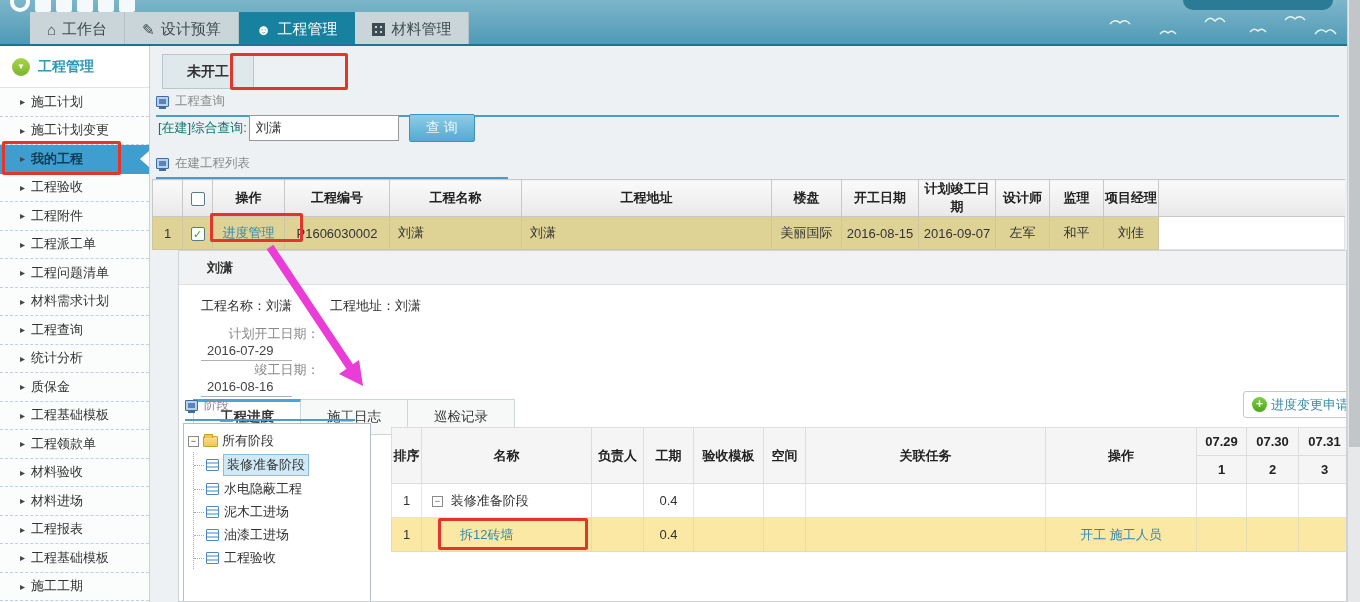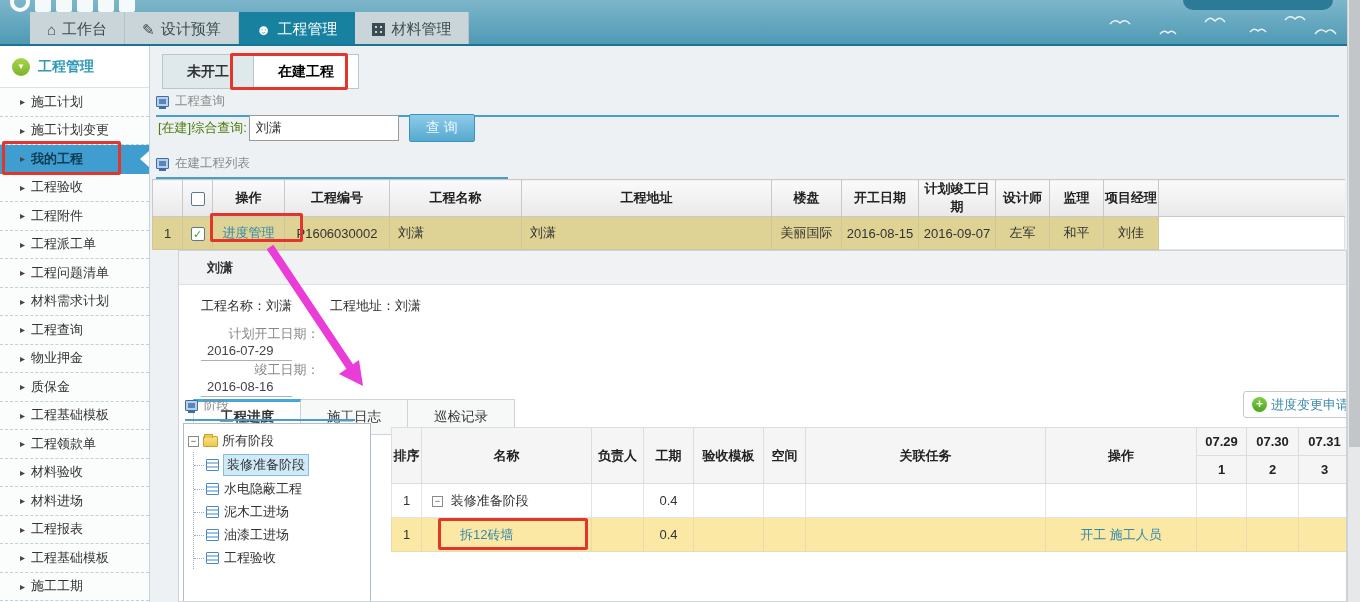--- a/index.html
+++ b/index.html
@@ -58,21 +58,21 @@
   .main-tab:first-child { border-left:1px solid #b9c7cd; }
   .main-tab.active { background:#fff; font-weight:bold; color:#000; }
 
   .section-head { position:absolute; display:flex; align-items:center; gap:6px; color:#8a8a8a; font-size:12.5px;
     border-bottom:2px solid #4a9dc8; padding-bottom:5px; }
   .screen-ico { width:13px; height:11px; background:#5b84b8; border:1px solid #3c6ea6; border-radius:1px;
     box-shadow:inset 0 0 0 2px #b8d0ea; position:relative; }
   .screen-ico:after { content:""; position:absolute; left:2px; bottom:-3px; width:7px; height:2px; background:#3c6ea6; }
 
   .query-row { position:absolute; left:8px; top:68px; display:flex; align-items:center; }
-  .query-label { color:#4d7c0f; }
+  .query-label { color:#0f766e; }
   .query-input { width:150px; height:26px; border:1px solid #999; background:#fff; padding:0 6px; font-size:13px;
     font-family:inherit; color:#333; margin-left:2px; }
   .query-btn { margin-left:10px; width:66px; height:28px; background:linear-gradient(#8ecbe9,#56a9cf);
     border:1px solid #3e92be; border-radius:2px; color:#eef8ff; font-size:14px; cursor:pointer; font-family:inherit; }
 
   
   .main-table { position:absolute; left:2px; top:133px; border-collapse:collapse; table-layout:fixed; width:1193px; }
   .main-table th { height:31px; background:linear-gradient(#fafafa,#e9e9e9); border:1px solid #c8c8c8;
     font-size:13px; font-weight:bold; color:#222; }
   .main-table td { height:33px; border:1px solid #cfc6a0; background:#ded395; text-align:center; font-size:13px; }
@@ -217,21 +217,21 @@
   <div class="side-item">
     <span class="side-bullet">▸</span>
     <span>材料需求计划</span>
   </div>
   <div class="side-item">
     <span class="side-bullet">▸</span>
     <span>工程查询</span>
   </div>
   <div class="side-item">
     <span class="side-bullet">▸</span>
-    <span>物业押金</span>
+    <span>统计分析</span>
   </div>
   <div class="side-item">
     <span class="side-bullet">▸</span>
     <span>质保金</span>
   </div>
   <div class="side-item">
     <span class="side-bullet">▸</span>
     <span>工程基础模板</span>
   </div>
   <div class="side-item">
@@ -257,21 +257,20 @@
   <div class="side-item">
     <span class="side-bullet">▸</span>
     <span>施工工期</span>
   </div>
 </div>
 
 <div class="content">
 
   <div class="main-tabs">
     <div class="main-tab">未开工</div>
-    <div class="main-tab active">在建工程</div>
   </div>
 
   <div class="section-head" style="left:6px; top:47px; width:1183px;">
     <span class="screen-ico"></span>
     <span>工程查询</span>
   </div>
 
   <div class="query-row">
     <span class="query-label">[在建]综合查询:</span>
     <input class="query-input" type="text" value="刘潇" style="">

